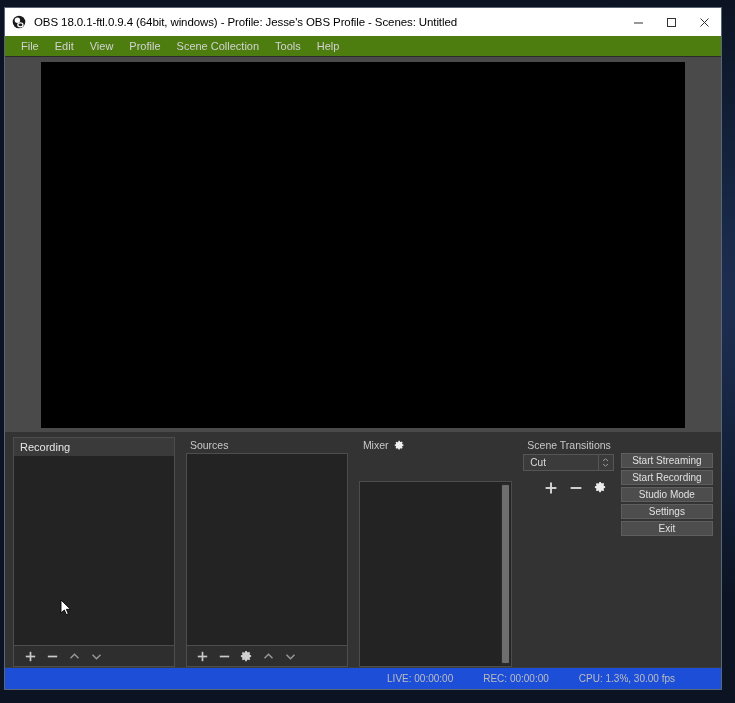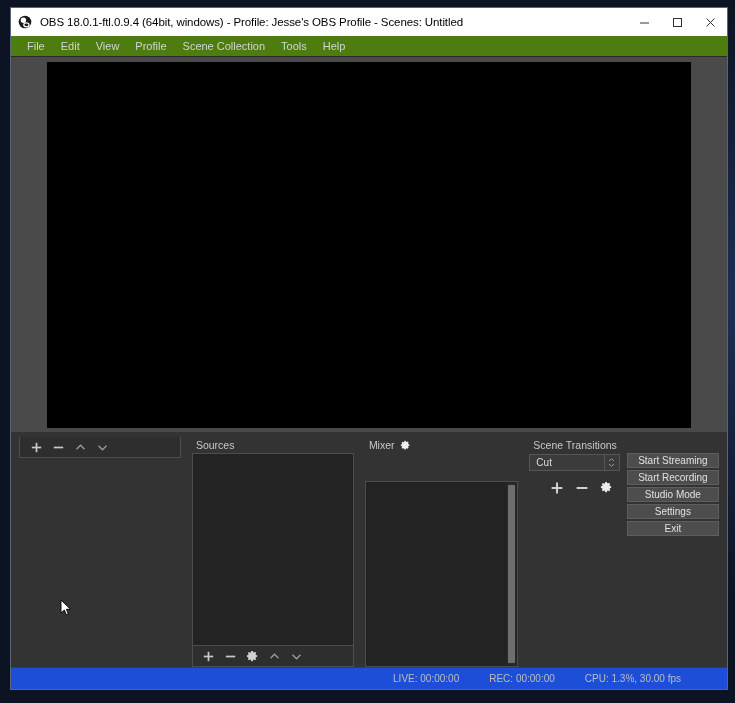--- a/index.html
+++ b/index.html
@@ -17,21 +17,21 @@
     position: absolute;
     inset: 0;
     background:
       radial-gradient(ellipse 420px 300px at 690px 300px, #1e3055 0%, #152440 40%, #0c1423 100%),
       linear-gradient(160deg, #0e1828 0%, #0a1120 100%);
   }
 
   
   #obs-window {
     position: absolute;
-    left: 10px;
+    left: 4px;
     top: 7px;
     width: 718px;
     height: 683px;
     background: #2b2b2b;
     border: 1px solid #5a6578;
     display: flex;
     flex-direction: column;
   }
 
   
@@ -326,20 +326,23 @@
     <div class="menu-item">Help</div>
   </div>
 
   <div id="preview-region">
     <div id="preview-canvas"></div>
   </div>
 
   <div id="dock-area">
 
     <div class="dock-panel" id="panel-scenes">
+      <div class="dock-body" id="scenes-body">
+        <div class="scene-row">Recording</div>
+      </div>
       <div class="dock-toolbar">
         <div class="tb-btn">
           <svg width="13" height="13" viewBox="0 0 13 13">
               <g stroke="#c9c9c9" stroke-width="1.7">
                 <line x1="6.5" y1="1.8" x2="6.5" y2="11.2"></line>
                 <line x1="1.8" y1="6.5" x2="11.2" y2="6.5"></line>
               </g>
             </svg>
         </div>
         <div class="tb-btn">

